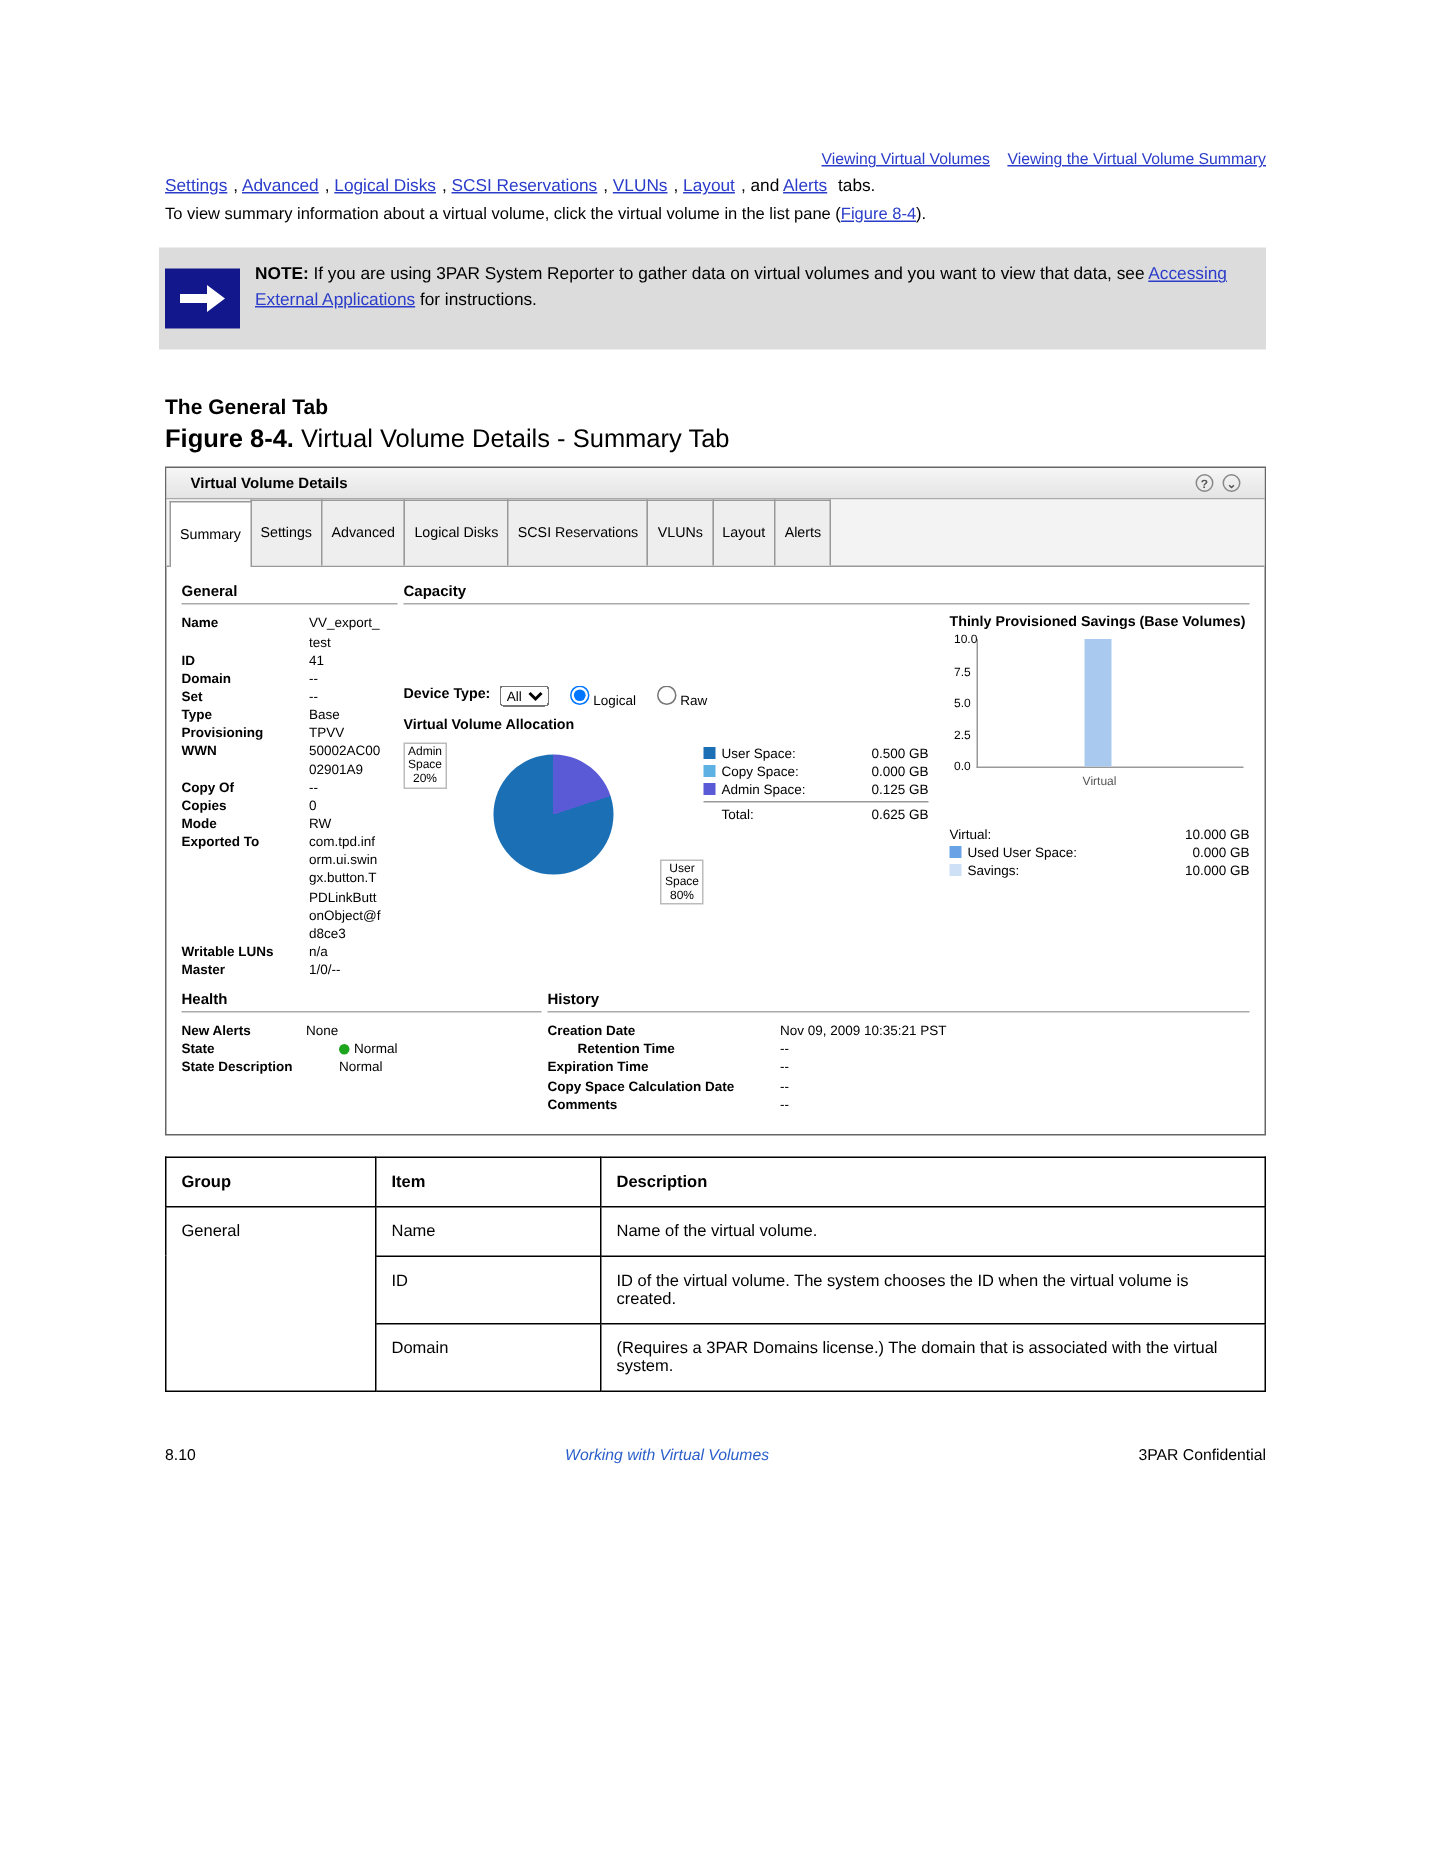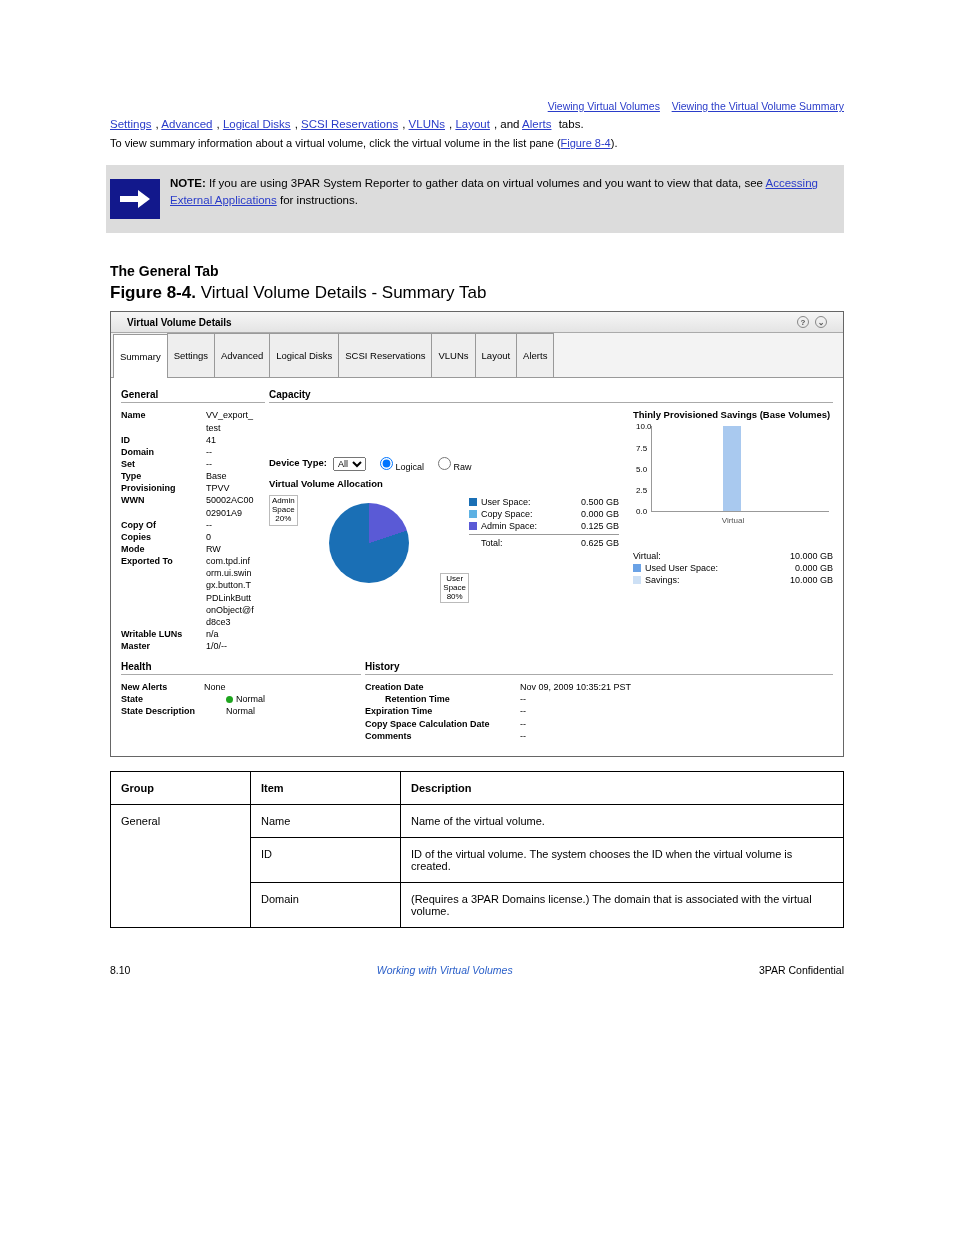--- a/index.html
+++ b/index.html
@@ -315,21 +315,21 @@
           <td rowspan="3">General</td>
           <td>Name</td>
           <td>Name of the virtual volume.</td>
         </tr>
         <tr>
           <td>ID</td>
           <td>ID of the virtual volume. The system chooses the ID when the virtual volume is created.</td>
         </tr>
         <tr>
           <td>Domain</td>
-          <td>(Requires a 3PAR Domains license.) The domain that is associated with the virtual volume.</td>
+          <td>(Requires a 3PAR Domains license.) The domain that is associated with the virtual system.</td>
         </tr>
       </tbody>
   </table>
 
   <div class="footer">
     <span>8.10</span>
     <span class="mid">Working with Virtual Volumes</span>
     <span>3PAR Confidential</span>
   </div>
 </div>

